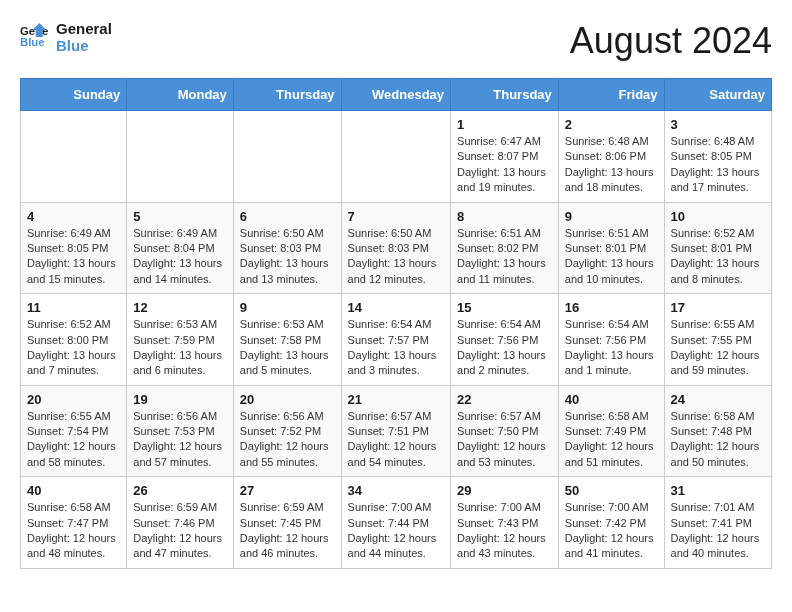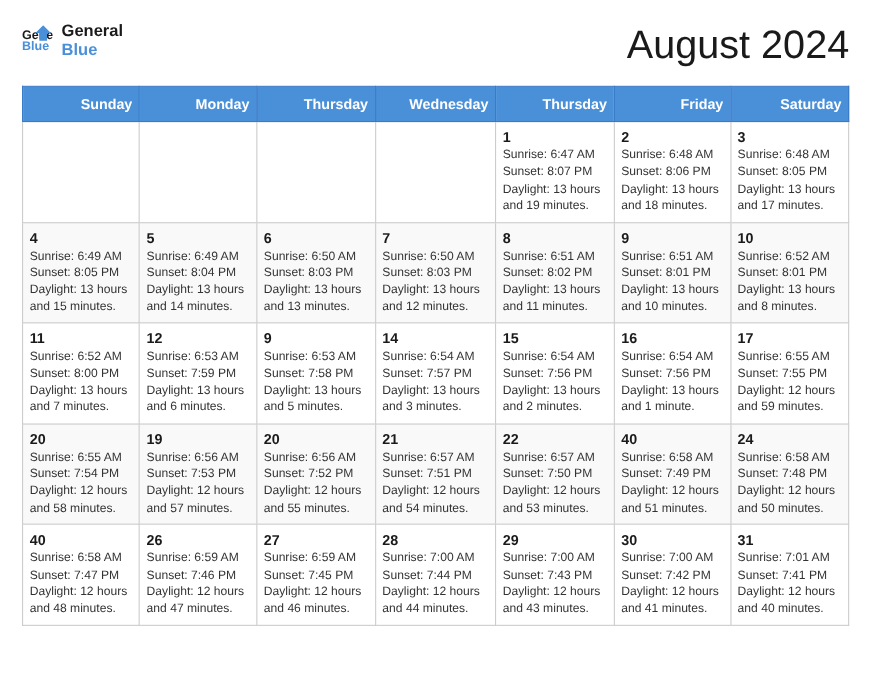--- a/index.html
+++ b/index.html
@@ -227,29 +227,29 @@
         </td>
         <td>
           <span class="day-number">26</span>
           <div class="day-info">Sunrise: 6:59 AM<br>Sunset: 7:46 PM<br>Daylight: 12 hours<br>and 47 minutes.</div>
         </td>
         <td>
           <span class="day-number">27</span>
           <div class="day-info">Sunrise: 6:59 AM<br>Sunset: 7:45 PM<br>Daylight: 12 hours<br>and 46 minutes.</div>
         </td>
         <td>
-          <span class="day-number">28</span>
+          <span class="day-number">34</span>
           <div class="day-info">Sunrise: 7:00 AM<br>Sunset: 7:44 PM<br>Daylight: 12 hours<br>and 44 minutes.</div>
         </td>
         <td>
           <span class="day-number">29</span>
           <div class="day-info">Sunrise: 7:00 AM<br>Sunset: 7:43 PM<br>Daylight: 12 hours<br>and 43 minutes.</div>
         </td>
         <td>
-          <span class="day-number">30</span>
+          <span class="day-number">50</span>
           <div class="day-info">Sunrise: 7:00 AM<br>Sunset: 7:42 PM<br>Daylight: 12 hours<br>and 41 minutes.</div>
         </td>
         <td>
           <span class="day-number">31</span>
           <div class="day-info">Sunrise: 7:01 AM<br>Sunset: 7:41 PM<br>Daylight: 12 hours<br>and 40 minutes.</div>
         </td>
       </tr>
     </tbody>
 </table>
 

